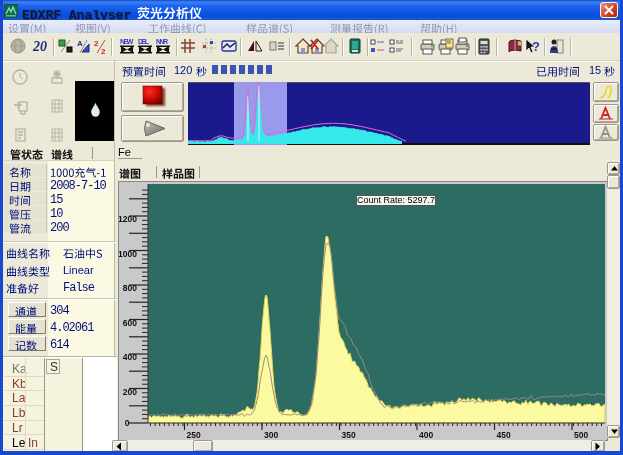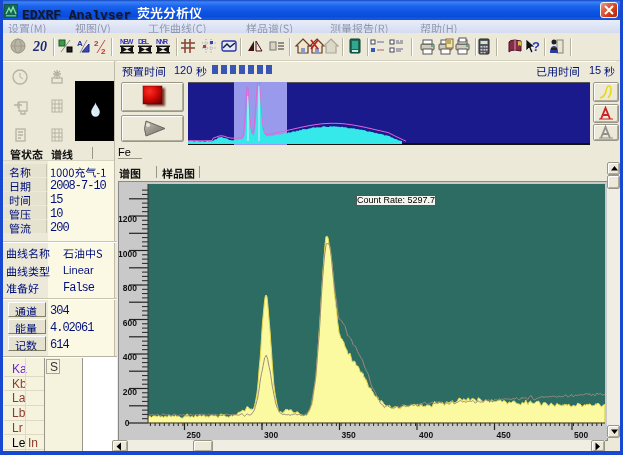--- a/index.html
+++ b/index.html
@@ -403,21 +403,21 @@
 <div class="abs nav" style="left:50px;top:321px;font:12px 'Liberation Mono';letter-spacing:-1px">4.02061</div>
 <div class="abs raised" style="left:8px;top:336px;width:38px;height:15px;background:#e6e2d0"></div>
 <svg style="position:absolute;left:15px;top:337px;overflow:visible" width="22" height="16">
       <path d="M1.4 4.3C2.0 4.8 2.7 5.6 3.1 6.1L3.7 5.5C3.3 5.0 2.5 4.3 1.9 3.8ZM2.2 13.4V13.4C2.4 13.2 2.7 13.0 4.5 11.7C4.4 11.5 4.3 11.2 4.2 11.0L3.1 11.7V7.0H0.5V7.8H2.3V11.7C2.3 12.3 1.9 12.7 1.7 12.8C1.9 12.9 2.1 13.3 2.2 13.4ZM4.6 4.3V5.1H9.0V7.9H4.8V12.1C4.8 13.2 5.2 13.5 6.4 13.5C6.7 13.5 8.7 13.5 9.0 13.5C10.2 13.5 10.5 13.0 10.6 11.2C10.3 11.1 10.0 11.0 9.8 10.8C9.7 12.4 9.6 12.7 8.9 12.7C8.5 12.7 6.8 12.7 6.5 12.7C5.8 12.7 5.7 12.6 5.7 12.1V8.7H9.0V9.3H9.8V4.3Z M15.9 3.7C15.7 4.2 15.3 4.8 15.0 5.2L15.6 5.5C15.9 5.1 16.2 4.5 16.6 4.0ZM12.0 4.0C12.3 4.5 12.6 5.1 12.7 5.5L13.3 5.2C13.2 4.8 12.9 4.2 12.6 3.8ZM15.5 9.9C15.3 10.5 14.9 11.0 14.5 11.4C14.1 11.2 13.6 11.0 13.2 10.8C13.4 10.5 13.6 10.2 13.7 9.9ZM12.2 11.1C12.7 11.3 13.4 11.6 13.9 11.8C13.2 12.4 12.4 12.7 11.5 12.9C11.6 13.1 11.8 13.4 11.8 13.6C12.9 13.3 13.8 12.8 14.6 12.2C14.9 12.4 15.3 12.6 15.5 12.8L16.1 12.3C15.8 12.1 15.5 11.9 15.1 11.7C15.7 11.1 16.2 10.3 16.4 9.4L16.0 9.2L15.9 9.2H14.1L14.3 8.6L13.6 8.5C13.5 8.7 13.4 9.0 13.3 9.2H11.8V9.9H12.9C12.7 10.3 12.4 10.7 12.2 11.1ZM13.8 3.5V5.6H11.6V6.2H13.6C13.0 7.0 12.2 7.6 11.4 8.0C11.6 8.1 11.8 8.4 11.9 8.6C12.6 8.2 13.3 7.6 13.8 7.0V8.3H14.6V6.8C15.1 7.2 15.8 7.7 16.1 8.0L16.5 7.4C16.3 7.2 15.3 6.6 14.8 6.2H16.8V5.6H14.6V3.5ZM17.9 3.6C17.6 5.5 17.1 7.4 16.3 8.5C16.5 8.7 16.8 8.9 16.9 9.1C17.2 8.6 17.4 8.2 17.7 7.6C17.9 8.7 18.2 9.7 18.6 10.6C18.0 11.6 17.2 12.4 16.0 13.0C16.1 13.2 16.3 13.5 16.4 13.7C17.5 13.1 18.4 12.3 19.0 11.3C19.6 12.3 20.3 13.0 21.1 13.5C21.3 13.3 21.5 13.0 21.7 12.9C20.8 12.4 20.0 11.6 19.5 10.6C20.1 9.4 20.4 8.1 20.7 6.4H21.4V5.7H18.3C18.4 5.0 18.6 4.4 18.7 3.7ZM19.9 6.4C19.7 7.7 19.5 8.8 19.1 9.7C18.6 8.7 18.3 7.6 18.1 6.4Z" fill="#00107a"></path>
     </svg>
 <div class="abs nav" style="left:50px;top:338px;font:12px 'Liberation Mono';letter-spacing:-1px">614</div>
 <div class="abs" style="left:3px;top:356px;width:114px;height:2px;border-top:1px solid #b8b4a4;border-bottom:1px solid #fff"></div>
 <div class="abs" style="left:3px;top:358px;width:114px;height:94px;background:#f5f2de"></div>
 <div class="abs" style="left:82px;top:358px;width:35px;height:94px;background:#fff;border-left:1px solid #9a968a"></div>
 <div class="abs" style="left:44px;top:358px;width:1px;height:94px;background:#9a968a"></div>
-<div class="abs" style="left:12px;top:362px;font:12px 'Liberation Sans';color:#6d28d9">Ka</div>
+<div class="abs" style="left:12px;top:362px;font:12px 'Liberation Sans';color:#737373">Ka</div>
 <div class="abs" style="left:4px;top:376px;width:40px;height:1px;background:#ded9c2"></div>
 <div class="abs" style="left:12px;top:377px;font:12px 'Liberation Sans';color:#8a3c2c">Kb</div>
 <div class="abs" style="left:4px;top:390px;width:40px;height:1px;background:#ded9c2"></div>
 <div class="abs" style="left:12px;top:391px;font:12px 'Liberation Sans';color:#8a3c2c">La</div>
 <div class="abs" style="left:4px;top:405px;width:40px;height:1px;background:#ded9c2"></div>
 <div class="abs" style="left:12px;top:406px;font:12px 'Liberation Sans';color:#8a3c2c">Lb</div>
 <div class="abs" style="left:4px;top:420px;width:40px;height:1px;background:#ded9c2"></div>
 <div class="abs" style="left:12px;top:421px;font:12px 'Liberation Sans';color:#8a3c2c">Lr</div>
 <div class="abs" style="left:4px;top:434px;width:40px;height:1px;background:#ded9c2"></div>
 <div class="abs" style="left:12px;top:436px;font:12px 'Liberation Sans';color:#000000">Le</div>

